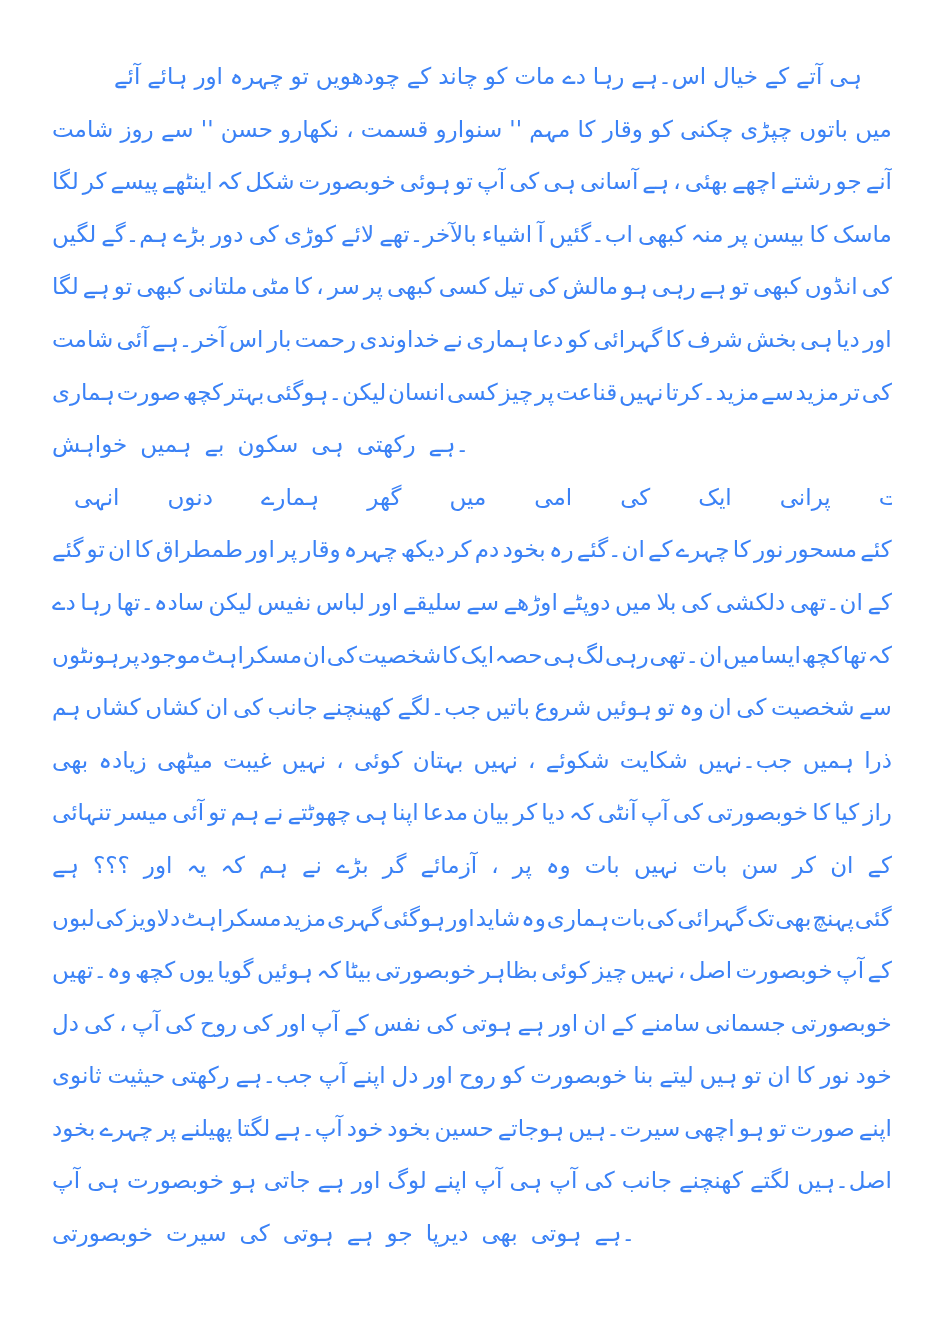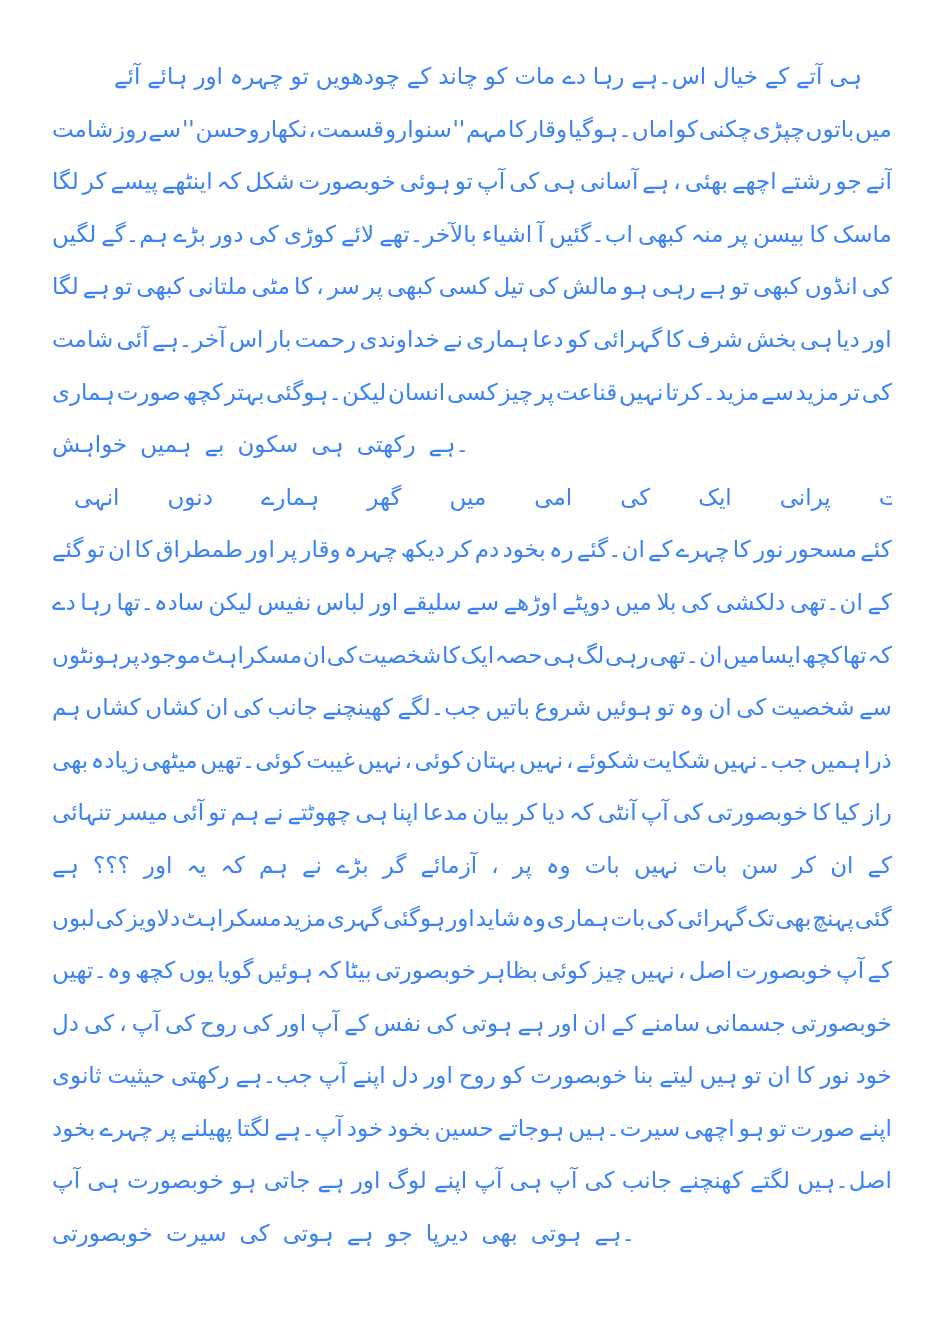--- a/index.html
+++ b/index.html
@@ -65,21 +65,20 @@
           <span class="word"><bdi dir="rtl">'</bdi><bdi dir="rtl">'</bdi></span>
           <span class="word"><bdi dir="rtl">حسن</bdi></span>
           <span class="word"><bdi dir="rtl">نکھارو</bdi></span>
           <span class="word"><bdi dir="rtl">،</bdi></span>
           <span class="word"><bdi dir="rtl">قسمت</bdi></span>
           <span class="word"><bdi dir="rtl">سنوارو</bdi></span>
           <span class="word"><bdi dir="rtl">'</bdi><bdi dir="rtl">'</bdi></span>
           <span class="word"><bdi dir="rtl">مہم</bdi></span>
           <span class="word"><bdi dir="rtl">کا</bdi></span>
           <span class="word"><bdi dir="rtl">وقار</bdi></span>
-          <span class="word"><bdi dir="rtl">ہوگیا</bdi><bdi dir="rtl">۔</bdi><bdi dir="rtl">اماں</bdi></span>
           <span class="word"><bdi dir="rtl">کو</bdi></span>
           <span class="word"><bdi dir="rtl">چکنی</bdi></span>
           <span class="word"><bdi dir="rtl">چپڑی</bdi></span>
           <span class="word"><bdi dir="rtl">باتوں</bdi></span>
           <span class="word"><bdi dir="rtl">میں</bdi></span>
         </div>
         <div class="line">
           <span class="word"><bdi dir="rtl">لگا</bdi></span>
           <span class="word"><bdi dir="rtl">کر</bdi></span>
           <span class="word"><bdi dir="rtl">پیسے</bdi></span>
@@ -292,21 +291,20 @@
           <span class="word"><bdi dir="rtl">وہ</bdi></span>
           <span class="word"><bdi dir="rtl">ان</bdi></span>
           <span class="word"><bdi dir="rtl">کی</bdi></span>
           <span class="word"><bdi dir="rtl">شخصیت</bdi></span>
           <span class="word"><bdi dir="rtl">سے</bdi></span>
         </div>
         <div class="line">
           <span class="word"><bdi dir="rtl">بھی</bdi></span>
           <span class="word"><bdi dir="rtl">زیادہ</bdi></span>
           <span class="word"><bdi dir="rtl">میٹھی</bdi></span>
-          <span class="word"><bdi dir="rtl">تھیں</bdi><bdi dir="rtl">۔</bdi><bdi dir="rtl">کوئی</bdi></span>
           <span class="word"><bdi dir="rtl">غیبت</bdi></span>
           <span class="word"><bdi dir="rtl">نہیں</bdi></span>
           <span class="word"><bdi dir="rtl">،</bdi></span>
           <span class="word"><bdi dir="rtl">کوئی</bdi></span>
           <span class="word"><bdi dir="rtl">بہتان</bdi></span>
           <span class="word"><bdi dir="rtl">نہیں</bdi></span>
           <span class="word"><bdi dir="rtl">،</bdi></span>
           <span class="word"><bdi dir="rtl">شکوئے</bdi></span>
           <span class="word"><bdi dir="rtl">شکایت</bdi></span>
           <span class="word"><bdi dir="rtl">نہیں</bdi><bdi dir="rtl">۔</bdi><bdi dir="rtl">جب</bdi></span>

